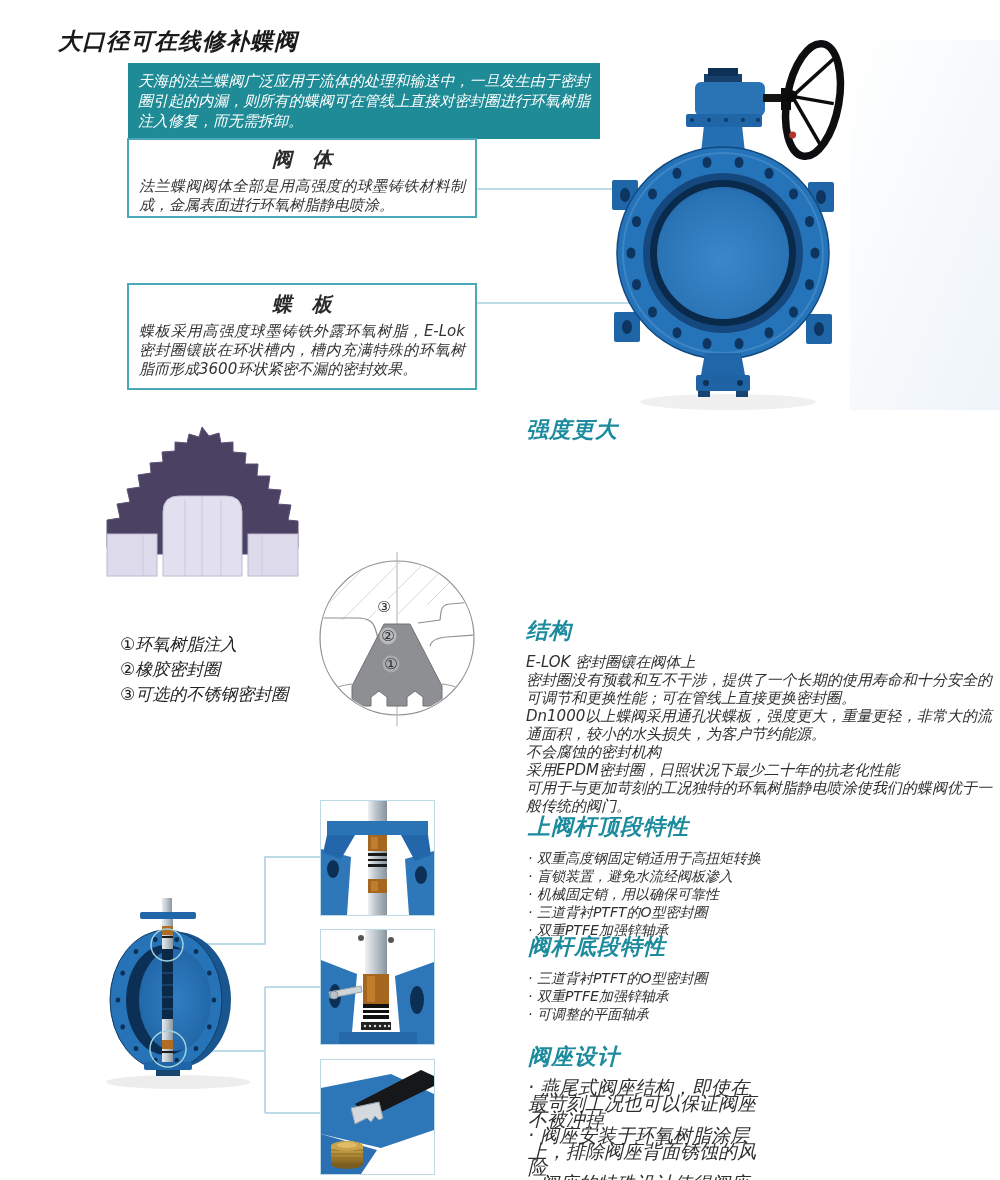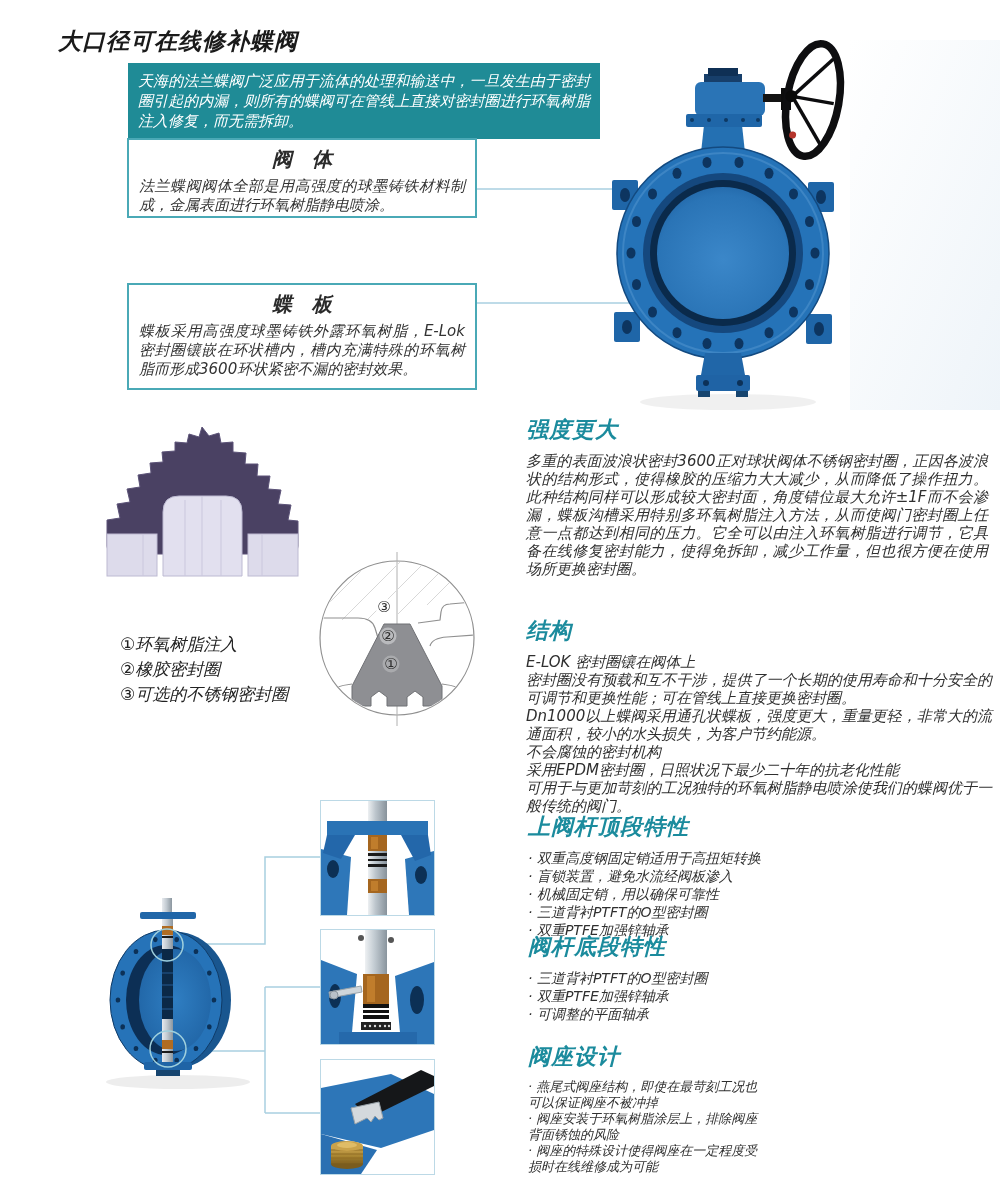--- a/index.html
+++ b/index.html
@@ -11,21 +11,21 @@
              padding:8px 10px;box-sizing:border-box;text-align:justify;}
   .callout{border:2px solid #4aa9b6;background:#fff;box-sizing:border-box;padding:4px 10px;}
   .callout-title{text-align:center;font-size:20px;font-weight:bold;color:#2b2b2b;margin:2px 0 4px 0;}
   .callout-text{font-size:15px;line-height:19px;color:#323232;text-align:justify;}
   .sec-heading{font-size:22px;font-weight:bold;color:#1b8b9d;margin:0 0 7px 0;letter-spacing:1px;}
   .sec-body{font-size:15px;line-height:18px;text-align:justify;color:#2f2f2f;}
   .sec-line{font-size:15px;line-height:18px;text-align:justify;color:#2f2f2f;}
   .legend-line{font-size:17px;line-height:25px;color:#222;}
   .blist .bullet{font-size:14px;line-height:18px;color:#2f2f2f;}
   .blist .bullet::before{content:"· ";}
-  .blist-wide .bullet{font-size:13px;line-height:16px;}
+  .blist-wide .bullet{font-size:19px;line-height:16px;}
   .detail-frame{border:1px solid #bcd9e6;box-sizing:content-box;background:#fff;}
   svg{display:block;}
 </style>
 </head>
 <body>
 
 <div id="page">
 
   <svg class="abs" style="left:0;top:0;" width="1000" height="1180" viewBox="0 0 1000 1180">
     <g stroke="#a8cfe0" stroke-width="1.5" fill="none">
@@ -186,21 +186,20 @@
   </svg>
 
   <div class="abs" style="left:120px;top:632px;">
     <div class="legend-line">①环氧树脂注入</div>
     <div class="legend-line">②橡胶密封圈</div>
     <div class="legend-line">③可选的不锈钢密封圈</div>
   </div>
 
   <div class="abs" style="left:526px;top:415px;width:462px;">
     <div class="sec-heading">强度更大</div>
-    <div class="sec-body">多重的表面波浪状密封3600正对球状阀体不锈钢密封圈，正因各波浪状的结构形式，使得橡胶的压缩力大大减少，从而降低了操作扭力。此种结构同样可以形成较大密封面，角度错位最大允许±1F而不会渗漏，蝶板沟槽采用特别多环氧树脂注入方法，从而使阀门密封圈上任意一点都达到相同的压力。它全可以由注入环氧树脂进行调节，它具备在线修复密封能力，使得免拆卸，减少工作量，但也很方便在使用场所更换密封圈。</div>
   </div>
 
   <div class="abs" style="left:526px;top:598px;width:466px;margin-top:18px;">
     <div class="sec-heading">结构</div>
     <div class="sec-line">E-LOK 密封圈镶在阀体上</div>
     <div class="sec-line">密封圈没有预载和互不干涉，提供了一个长期的使用寿命和十分安全的可调节和更换性能；可在管线上直接更换密封圈。</div>
     <div class="sec-line">Dn1000以上蝶阀采用通孔状蝶板，强度更大，重量更轻，非常大的流通面积，较小的水头损失，为客户节约能源。</div>
     <div class="sec-line">不会腐蚀的密封机构</div>
     <div class="sec-line">采用EPDM密封圈，日照状况下最少二十年的抗老化性能</div>
     <div class="sec-line">可用于与更加苛刻的工况独特的环氧树脂静电喷涂使我们的蝶阀优于一般传统的阀门。</div>

